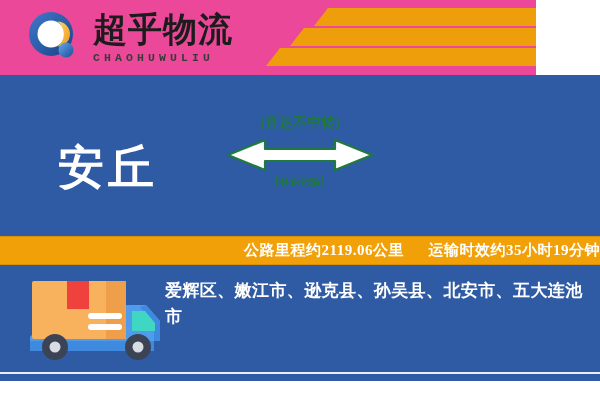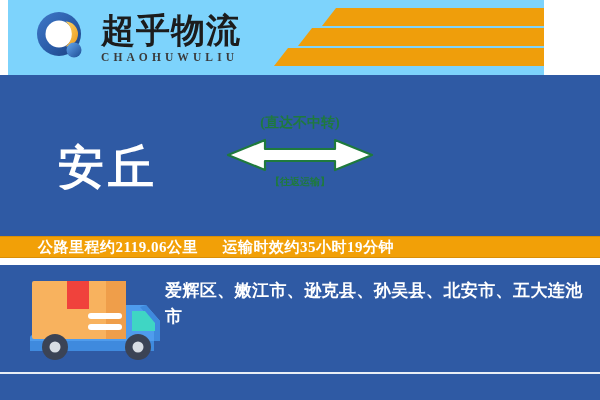--- a/index.html
+++ b/index.html
@@ -17,23 +17,22 @@
     overflow: hidden;
     background: #ffffff;
   }
 
   
   .header {
     position: absolute;
     left: 0; top: 0;
     width: 536px;
     height: 75px;
-    background: #7dd3fc;
+    background: #ec4899;
     overflow: hidden;
-    margin-left: 8px;
   }
   .logo-wrap {
     position: absolute;
     left: 25px;
     top: 8px;
     display: flex;
     align-items: center;
   }
   .logo-mark {
     position: relative;
@@ -50,21 +49,21 @@
   .logo-cn {
     font-family: "Liberation Serif", "DejaVu Serif", serif;
     font-size: 34px;
     font-weight: 700;
     color: #1c1c1c;
     line-height: 1.05;
     letter-spacing: 1px;
     white-space: nowrap;
   }
   .logo-en {
-    font-family: Liberation Serif, serif;
+    font-family: Liberation Mono, monospace;
     font-size: 11.5px;
     font-weight: 700;
     color: #3a3a3a;
     letter-spacing: 4.1px;
     margin-top: 3px;
     white-space: nowrap;
   }
 
   .stripes {
     position: absolute;
@@ -122,46 +121,46 @@
     color: #1f7a3d;
     line-height: 1.2;
     white-space: nowrap;
   }
 
   
   .info-bar {
     position: absolute;
     left: 0; top: 236px;
     width: 600px;
-    height: 22px;
+    height: 29px;
     background: #f2a007;
     border-top: 1px solid #d98f06;
     border-bottom: 1px solid #d98f06;
     box-sizing: border-box;
     display: flex;
     align-items: center;
-    justify-content: flex-start;
+    justify-content: flex-end;
     padding-left: 38px;
   }
   .info-bar-text {
     font-family: "Liberation Serif", "DejaVu Serif", serif;
     font-size: 15px;
     font-weight: 700;
     color: #ffffff;
     letter-spacing: 0.5px;
     white-space: nowrap;
   }
   .info-gap { display: inline-block; width: 16px; }
 
   
   .lower {
     position: absolute;
     left: 0; top: 265px;
     width: 600px;
-    height: 135px;
+    height: 116px;
     background: #2f5aa4;
   }
   .truck {
     position: absolute;
     left: 28px;
     top: 8px;
     width: 140px;
     height: 95px;
   }
   .dest-list {

